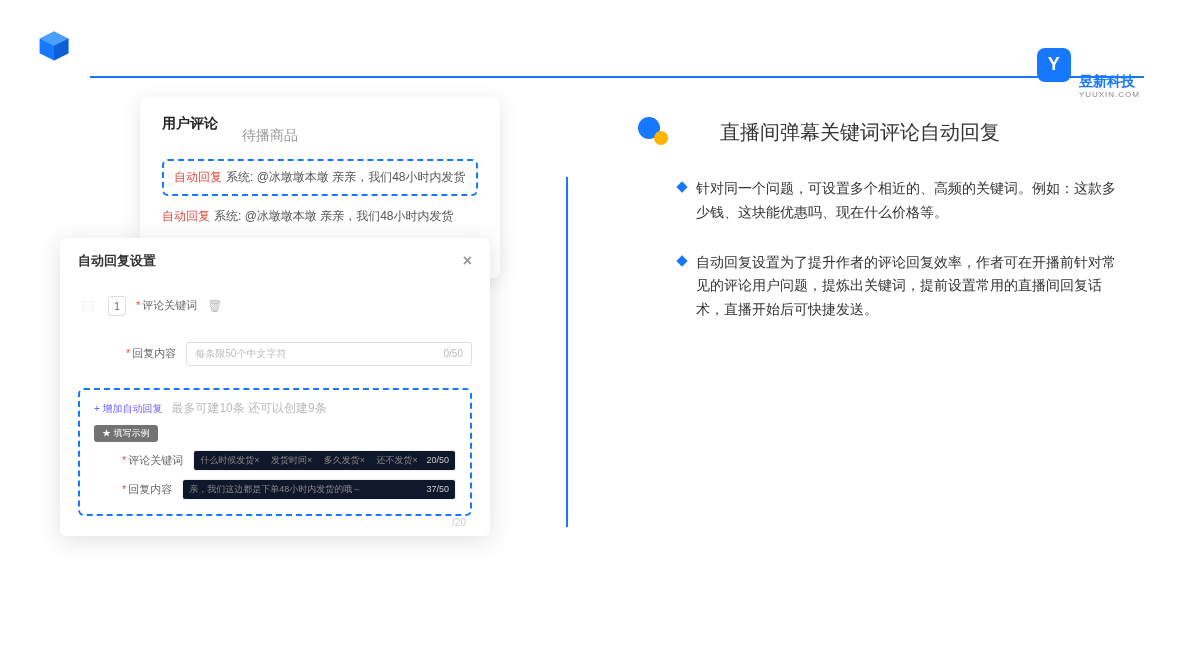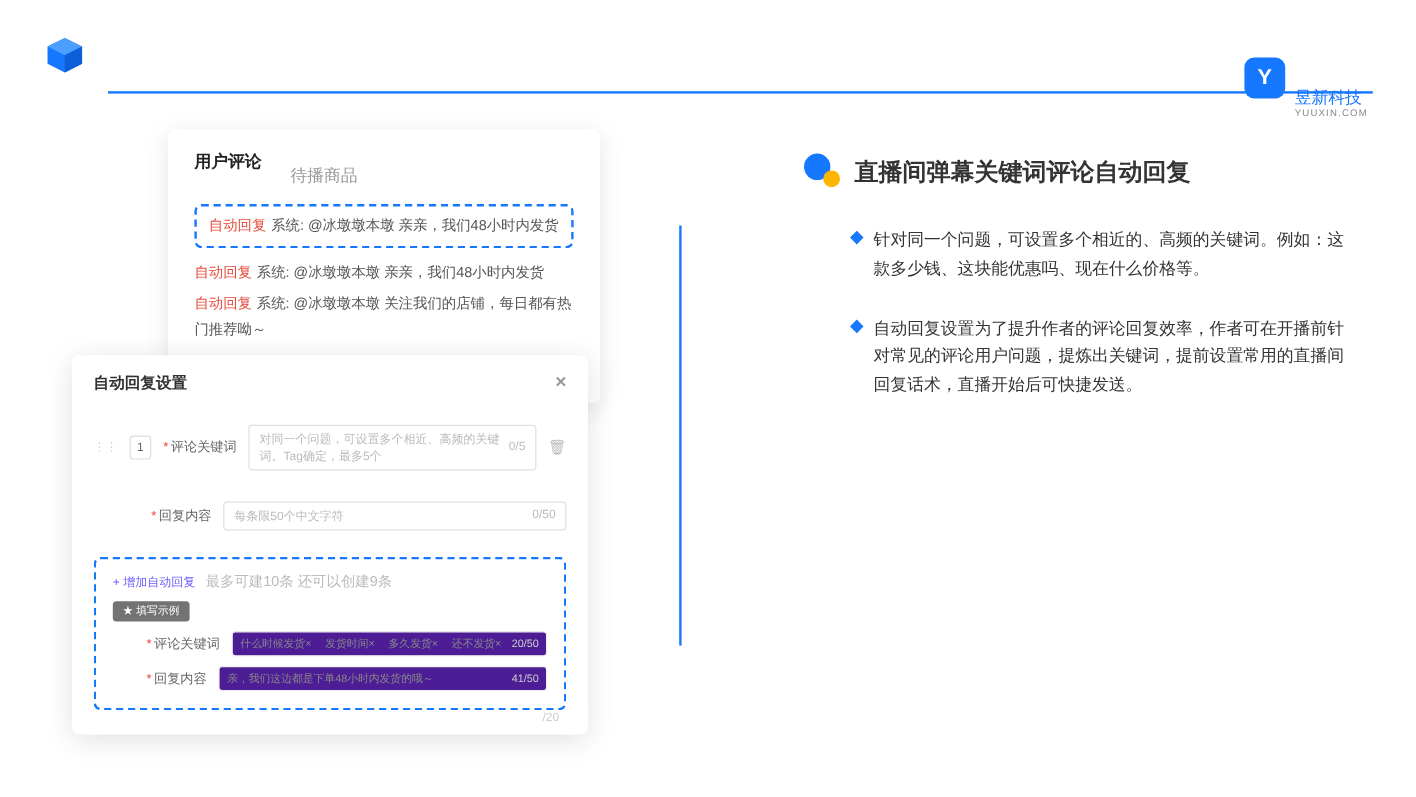--- a/index.html
+++ b/index.html
@@ -4,25 +4,25 @@
 <style>
 * { margin: 0; padding: 0; box-sizing: border-box; }
 body { font-family: "Microsoft YaHei", "PingFang SC", sans-serif; background: #fff; width: 1180px; height: 664px; position: relative; overflow: hidden; }
 
 .header { display: flex; align-items: center; padding: 28px 36px 12px 36px; }
 .cube-icon { width: 36px; height: 36px; margin-right: 16px; position: relative; }
 .title { font-size: 30px; font-weight: 400; color: #333; letter-spacing: 2px; }
 .brand { position: absolute; right: 40px; top: 30px; display: flex; align-items: center; gap: 8px; }
 .brand-logo { width: 34px; height: 34px; background: #1677ff; border-radius: 8px; display: flex; align-items: center; justify-content: center; color: #fff; font-weight: bold; font-size: 18px; }
 .brand-text { display: flex; flex-direction: column; line-height: 1; }
-.brand-cn { font-size: 14px; color: #1677ff; font-weight: 400; margin-top: 44px; }
+.brand-cn { font-size: 14px; color: #1677ff; font-weight: 700; margin-top: 44px; }
 .brand-en { font-size: 8px; color: #888; letter-spacing: 1px; margin-top: 3px; }
 .hr { height: 2px; background: #1677ff; margin: 0 36px 0 90px; }
 
-.content { display: flex; padding: 30px 36px 0 60px; gap: 64px; position: relative; justify-content: center; }
+.content { display: flex; padding: 19px 36px 0 60px; gap: 32px; position: relative; justify-content: center; }
 
 .left { position: relative; width: 510px; }
 
 .card1 { width: 360px; background: #fff; border-radius: 6px; box-shadow: 0 4px 20px rgba(0,0,0,0.1); padding: 18px 22px 46px 22px; margin-left: 80px; position: relative; z-index: 1; }
 .tabs { display: flex; gap: 24px; font-size: 14px; margin-bottom: 14px; }
 .tab-active { font-weight: 600; color: #222; }
 .tab { color: #999; margin-top: 12px; }
 .dashed-box1 { border: 2px dashed #1677ff; border-radius: 6px; padding: 8px 10px; margin-bottom: 10px; font-size: 12px; color: #555; }
 .auto-tag { color: #e74c3c; font-weight: 500; margin-right: 4px; }
 .comment-line { font-size: 12px; color: #555; line-height: 1.8; margin-bottom: 4px; }
@@ -37,34 +37,34 @@
 .req { color: #e74c3c; margin-right: 2px; }
 .input { flex: 1; border: 1px solid #e0e0e0; border-radius: 3px; padding: 4px 8px; font-size: 10px; color: #bbb; display: flex; justify-content: space-between; align-items: center; }
 .input-count { color: #bbb; font-size: 10px; }
 .trash { color: #bbb; font-size: 12px; }
 
 .dashed-box2 { border: 2px dashed #1677ff; border-radius: 6px; padding: 10px 14px 14px 14px; margin-top: 22px; font-size: 10px; position: relative; }
 .add-link { color: #6b5cff; font-size: 10px; }
 .add-hint { color: #bbb; font-size: 12px; margin-left: 6px; }
 .badge { display: inline-block; background: #737373; color: #fff; font-size: 9px; padding: 2px 8px; border-radius: 3px; margin-top: 8px; }
 .ex-row { display: flex; align-items: center; gap: 10px; margin-top: 8px; font-size: 9px; }
-.ex-input { flex: 1; border: 1px solid #f0f0f0; background: #4c1d95; border-radius: 3px; padding: 3px 6px; display: flex; justify-content: space-between; align-items: center; color: #888; font-size: 9px; }
+.ex-input { flex: 1; border: 1px solid #f0f0f0; background: #0f172a; border-radius: 3px; padding: 3px 6px; display: flex; justify-content: space-between; align-items: center; color: #888; font-size: 9px; }
 .tag { display: inline-block; margin-right: 6px; }
 .ex-count { color: #ccc; font-size: 9px; }
 .below-count { position: absolute; right: 4px; bottom: -14px; font-size: 10px; color: #ccc; }
 
 .connector { position: absolute; border: 1px solid #1677ff; z-index: 3; }
 .conn-v { width: 0; height: 350px; left: 506px; top: 80px; }
 
 .right { flex: 1; padding-top: 20px; padding-left: 36px; }
 .rt-head { display: flex; align-items: center; gap: 12px; margin-bottom: 30px; }
 .chat-icon { width: 30px; height: 30px; position: relative; }
 .chat-icon .c1 { width: 22px; height: 22px; background: #1677ff; border-radius: 50%; position: absolute; left: 0; top: 0; }
 .chat-icon .c2 { width: 14px; height: 14px; background: #ffb400; border-radius: 50%; position: absolute; right: 0; bottom: 2px; }
-.rt-title { font-size: 20px; color: #333; font-weight: 700; }
+.rt-title { font-size: 20px; color: #333; font-weight: 400; margin-left: 40px; }
 .bullet { display: flex; gap: 10px; margin-bottom: 26px; padding-left: 40px; padding-right: 20px; }
 .diamond { width: 8px; height: 8px; background: #1677ff; transform: rotate(45deg); margin-top: 6px; flex-shrink: 0; }
 .bullet-text { font-size: 14px; color: #333; line-height: 1.7; }
 </style>
 </head>
 <body>
 
 <div class="header">
   <div class="cube-icon">
     <svg viewBox="0 0 40 40">
@@ -89,39 +89,32 @@
       <div class="tabs">
         <span class="tab-active">用户评论</span>
         <span class="tab">待播商品</span>
       </div>
       <div class="dashed-box1">
         <span class="auto-tag">自动回复</span><span>系统: @冰墩墩本墩 亲亲，我们48小时内发货</span>
       </div>
       <div class="comment-line">
         <span class="auto-tag">自动回复</span><span>系统: @冰墩墩本墩 亲亲，我们48小时内发货</span>
       </div>
-      <div class="comment-line">
-        <span class="auto-tag">自动回复</span><span>系统: @冰墩墩本墩 关注我们的店铺，每日都有热门推荐呦～</span>
-      </div>
     </div>
 
     <div class="card2">
       <div class="modal-title">
         <span>自动回复设置</span>
         <span class="close-x">×</span>
       </div>
 
       <div class="form-row">
         <span class="drag">⋮⋮</span>
         <span class="idx">1</span>
         <span class="label"><span class="req">*</span><span>评论关键词</span></span>
-        <div class="input">
-          <span>对同一个问题，可设置多个相近、高频的关键词。Tag确定，最多5个</span>
-          <span class="input-count">0/5</span>
-        </div>
         <span class="trash">🗑</span>
       </div>
 
       <div class="form-row" style="padding-left:48px;">
         <span class="label"><span class="req">*</span><span>回复内容</span></span>
         <div class="input">
           <span>每条限50个中文字符</span>
           <span class="input-count">0/50</span>
         </div>
       </div>
@@ -136,21 +129,21 @@
           <span class="label"><span class="req">*</span><span>评论关键词</span></span>
           <div class="ex-input">
             <span class="tag">什么时候发货× 　发货时间× 　多久发货× 　还不发货×</span>
             <span class="ex-count">20/50</span>
           </div>
         </div>
         <div class="ex-row" style="padding-left:28px;">
           <span class="label"><span class="req">*</span><span>回复内容</span></span>
           <div class="ex-input">
             <span>亲，我们这边都是下单48小时内发货的哦～</span>
-            <span class="ex-count">41/50</span>
+            <span class="ex-count">37/50</span>
           </div>
         </div>
         <span class="below-count">/20</span>
       </div>
     </div>
 
     <div class="connector conn-v"></div>
   </div>
 
   <div class="right">

